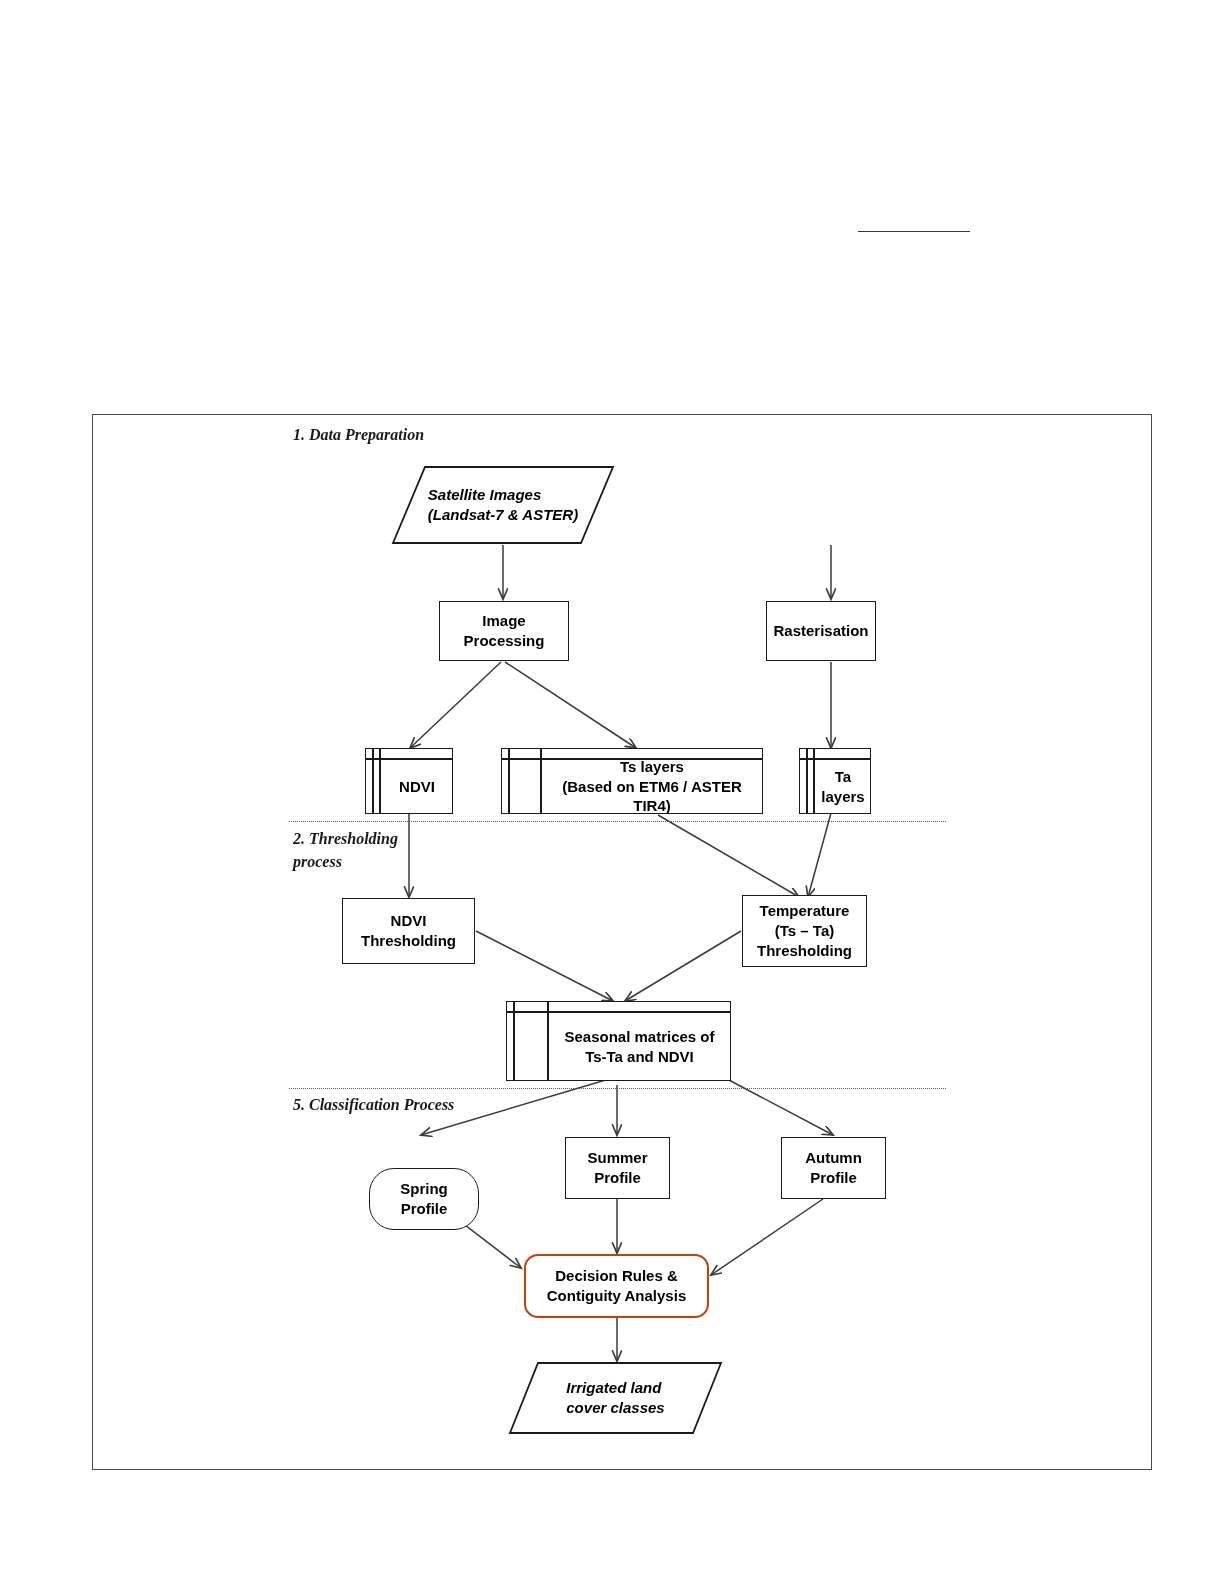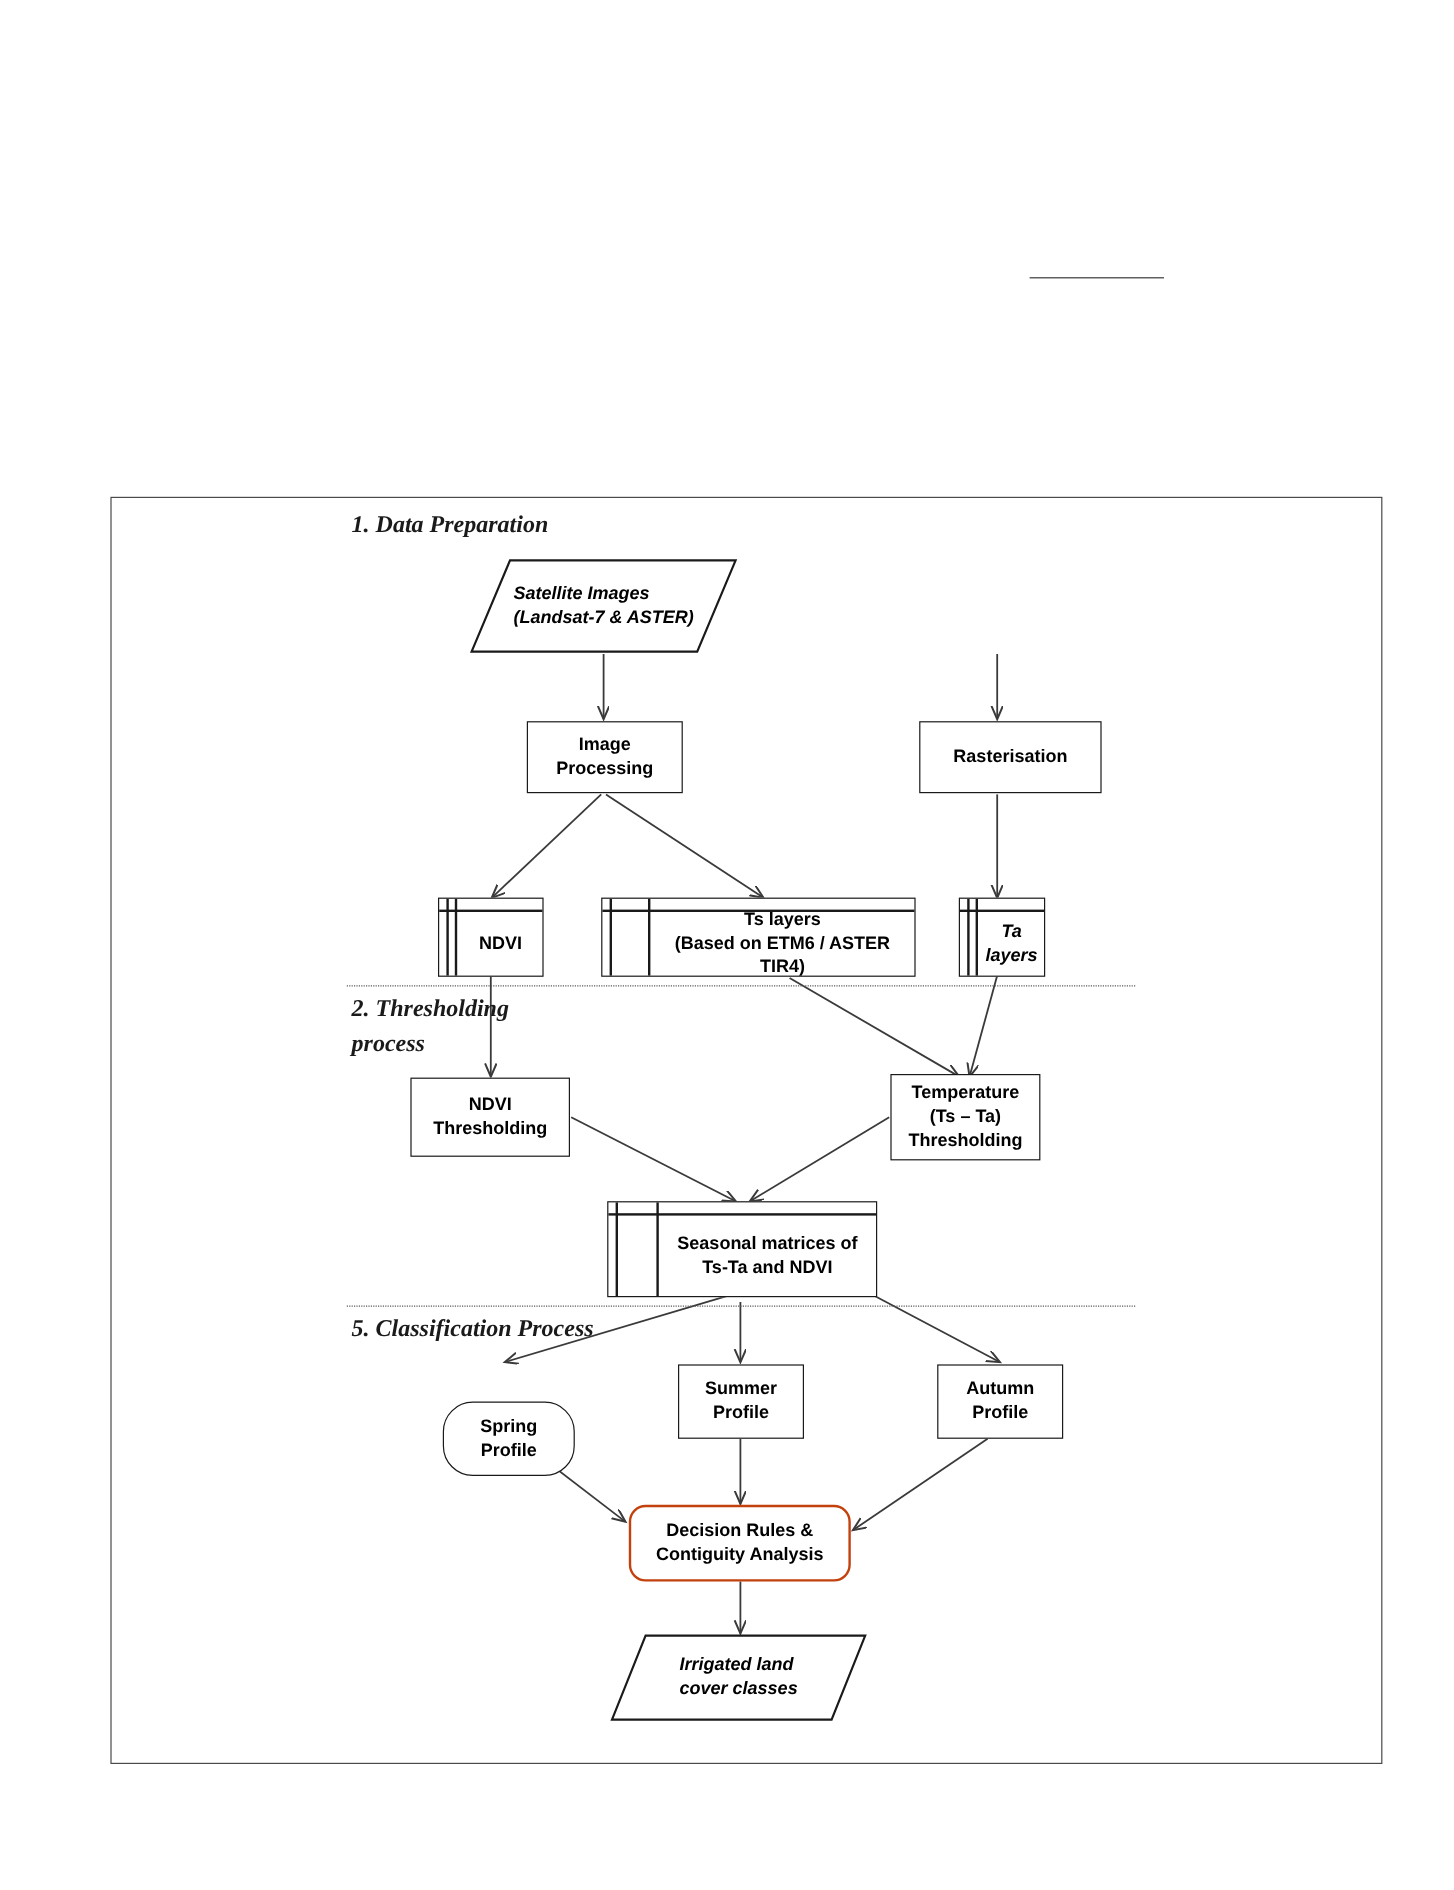--- a/index.html
+++ b/index.html
@@ -138,21 +138,21 @@
     color: #000;
     white-space: pre-line;
   }
 
   
   .section-label {
     position: absolute;
     font-family: "Liberation Serif", serif;
     font-style: italic;
     font-weight: bold;
-    font-size: 20px;
+    font-size: 16px;
     color: #1a1a1a;
     line-height: 1.45;
     white-space: pre-line;
   }
   .divider {
     position: absolute;
     height: 0;
     border-top: 1.5px dotted #5a5a5a;
   }
 </style>
@@ -219,40 +219,40 @@
         <div class="para-label">Satellite  Images
 (Landsat-7 &amp; ASTER)</div>
       </div>
 
 
       <div class="node rect" style="left:346px; top:186px; width:130px; height:60px;">
         <span class="lbl">Image
 Processing</span>
       </div>
 
-      <div class="node rect" style="left:673px; top:186px; width:152px; height:60px;">
+      <div class="node rect" style="left:673px; top:186px; width:110px; height:60px;">
         <span class="lbl">Rasterisation</span>
       </div>
 
       <div class="stack" style="left:272px; top:333px; width:88px; height:66px;">
         <span class="edge-a"></span>
         <span class="edge-b"></span>
         <span class="edge-top"></span>
         <span class="stack-label">NDVI</span>
       </div>
 
       <div class="stack" style="left:408px; top:333px; width:262px; height:66px;">
         <span class="edge-a"></span>
         <span class="edge-b" style="left:38px;"></span>
         <span class="edge-top"></span>
         <span class="stack-label" style="left:42px;">Ts  layers
 (Based on ETM6 / ASTER TIR4)</span>
       </div>
 
-      <div class="stack" style="left:706px; top:333px; width:72px; height:66px;font-style:italic;">
+      <div class="stack" style="left:706px; top:333px; width:72px; height:66px;">
         <span class="edge-a"></span>
         <span class="edge-b"></span>
         <span class="edge-top"></span>
         <span class="stack-label">Ta
 layers</span>
       </div>
 
       <div class="divider" style="left:196px; top:406px; width:657px;"></div>
       <div class="section-label" style="left:200px; top:412px;">2. Thresholding
 process</div>

